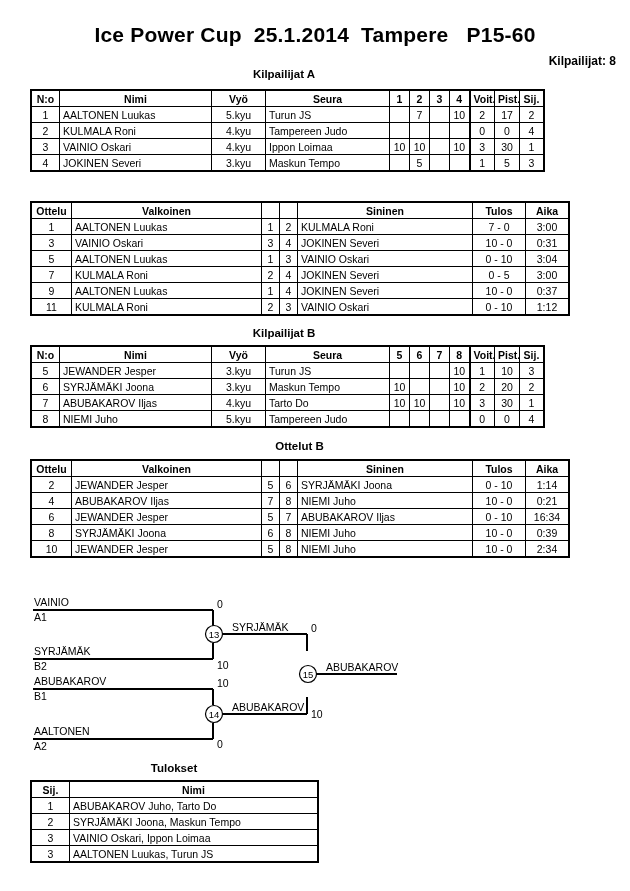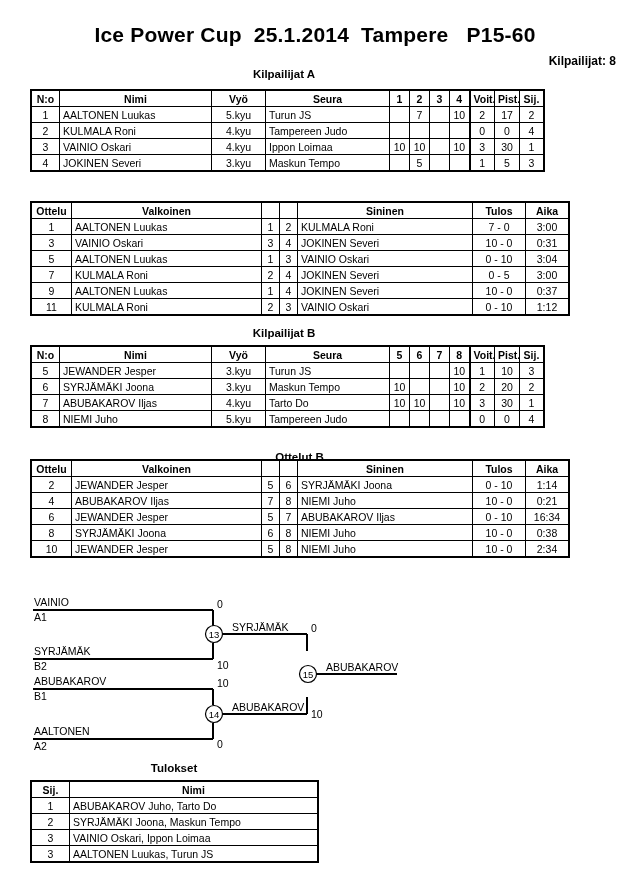--- a/index.html
+++ b/index.html
@@ -345,21 +345,21 @@
         <td class="c"></td>
         <td class="c"></td>
         <td class="c"></td>
         <td class="c thick-l">0</td>
         <td class="c">0</td>
         <td class="c">4</td>
       </tr>
     </tbody>
   </table>
 
-  <div class="sec-caption" style="left:31px; top:451px; width:537px;">Ottelut B</div>
+  <div class="sec-caption" style="left:31px; top:440px; width:537px;">Ottelut B</div>
 
   <table class="grid" id="tbl-matches-b" style="left:31px; top:460px; width:537px;">
     <colgroup>
       <col style="width:40px">
         <col style="width:190px">
         <col style="width:18px">
         <col style="width:18px">
       <col style="width:175px">
         <col style="width:53px">
         <col style="width:43px">
@@ -403,21 +403,21 @@
         <td class="c">0 - 10</td>
         <td class="c">16:34</td>
       </tr>
       <tr>
         <td class="c">8</td>
         <td class="l">SYRJÄMÄKI Joona</td>
         <td class="c">6</td>
         <td class="c">8</td>
         <td class="l">NIEMI Juho</td>
         <td class="c">10 - 0</td>
-        <td class="c">0:38</td>
+        <td class="c">0:39</td>
       </tr>
       <tr>
         <td class="c">10</td>
         <td class="l">JEWANDER Jesper</td>
         <td class="c">5</td>
         <td class="c">8</td>
         <td class="l">NIEMI Juho</td>
         <td class="c">10 - 0</td>
         <td class="c">2:34</td>
       </tr>

